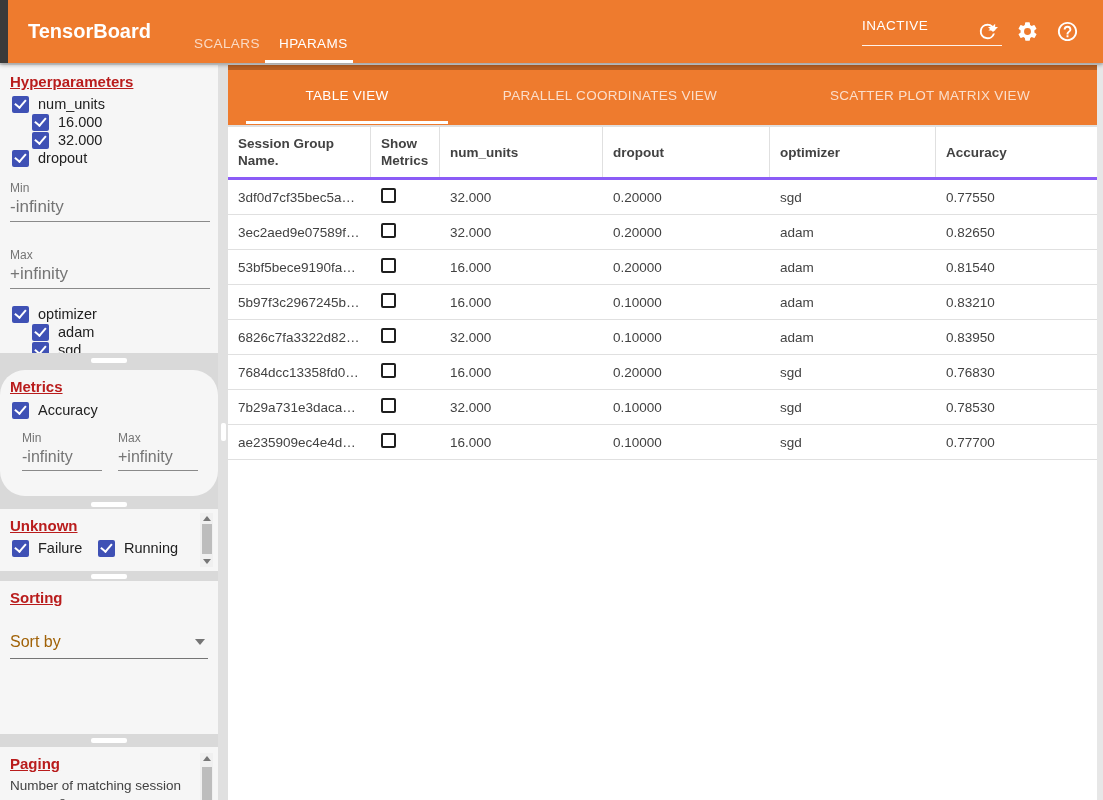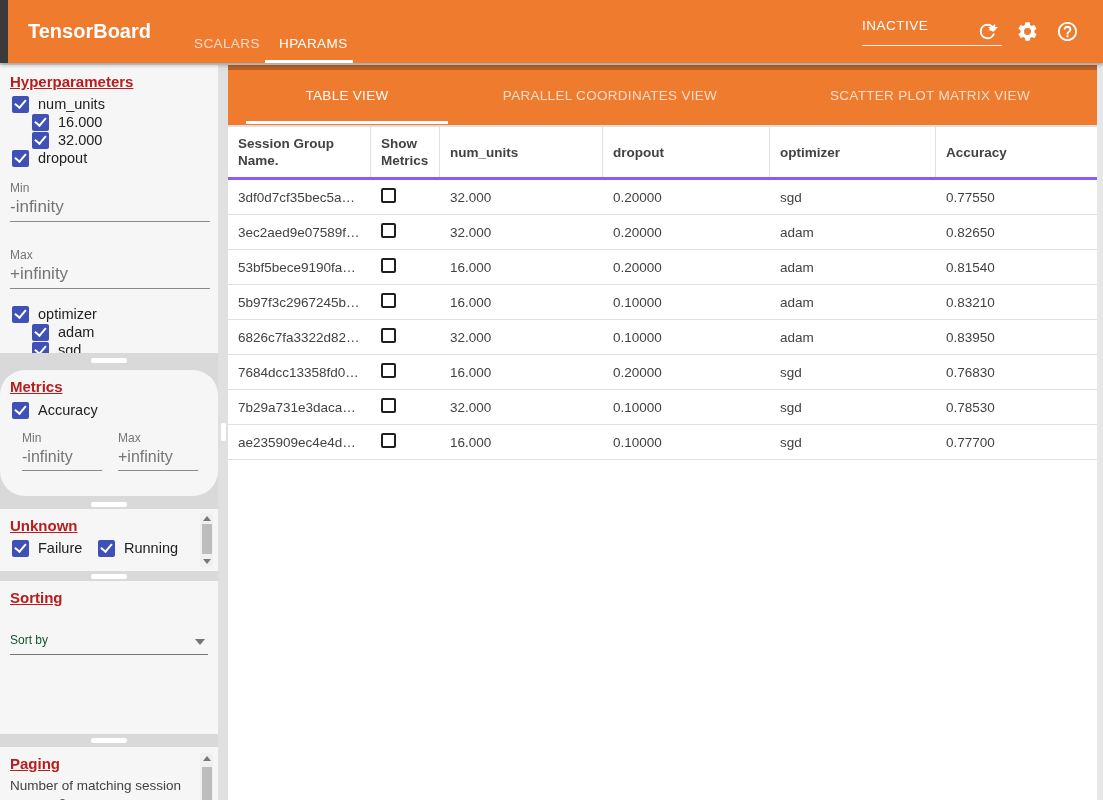--- a/index.html
+++ b/index.html
@@ -57,21 +57,21 @@
   .status-cell .cblabel { margin-left:9px; }
 
   .mini-scroll { position:absolute; right:5px; width:13px; background:#f0f0f0; }
   .ms-up, .ms-down { position:absolute; left:2.5px; width:0; height:0;
     border-left:4px solid transparent; border-right:4px solid transparent; cursor:pointer; }
   .ms-up { top:3px; border-bottom:5px solid #777; }
   .ms-down { bottom:3px; border-top:5px solid #777; }
   .ms-thumb { position:absolute; left:1.5px; width:10px; background:#bdbdbd; cursor:grab; }
 
   .dd-field { position:absolute; left:10px; width:198px; border-bottom:1px solid #757575; cursor:pointer; }
-  .dd-field .txt { font-size:12px; color:#14532d; padding-bottom:7px; }
+  .dd-field .txt { font-size:16px; color:#a16207; padding-bottom:7px; }
   .dd-caret { position:absolute; right:3px; top:6px; width:0; height:0;
     border-left:5.5px solid transparent; border-right:5.5px solid transparent; border-top:6px solid #757575; }
 
   .paging-text { margin:4px 10px 0 10px; width:172px; font-size:13.5px; color:#424242; line-height:18px; }
 
   
   .v-gutter { position:absolute; left:218px; top:65px; width:10px; height:735px; background:#e0e0e0; }
   .v-handle { position:absolute; left:220.5px; top:423px; width:5px; height:18px; background:#fff; border-radius:2px; cursor:col-resize; }
 
   

